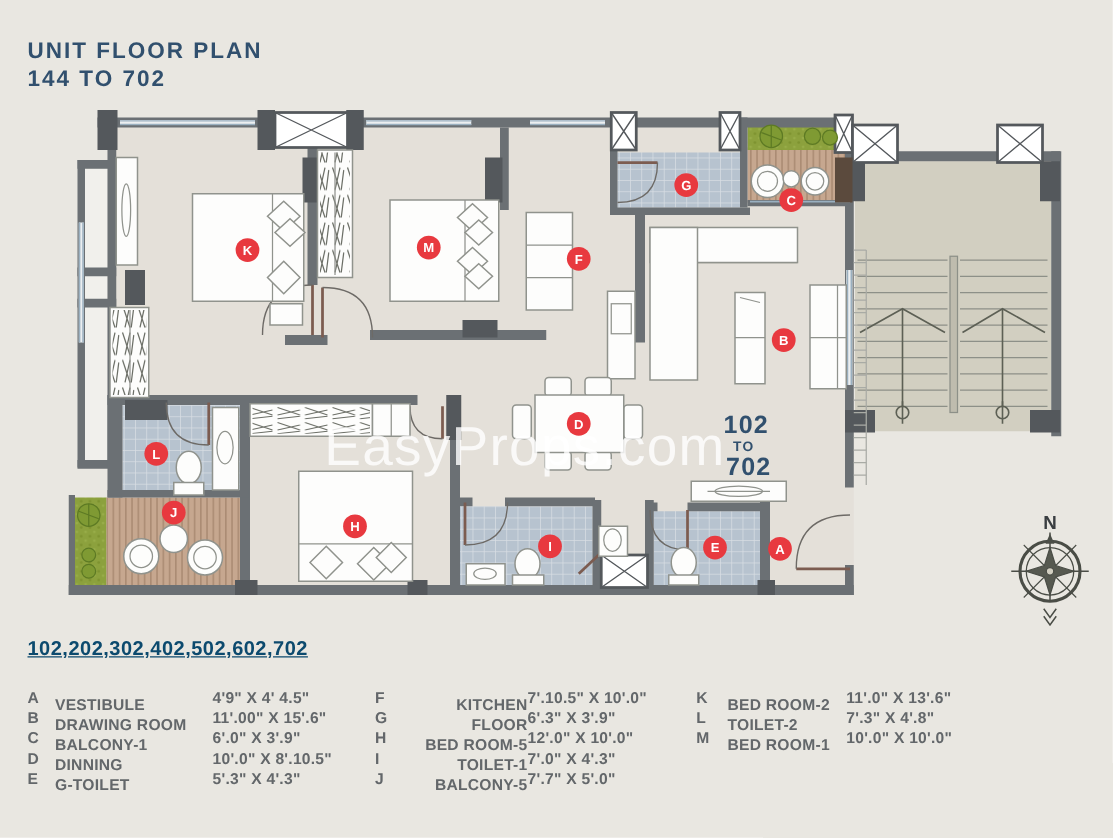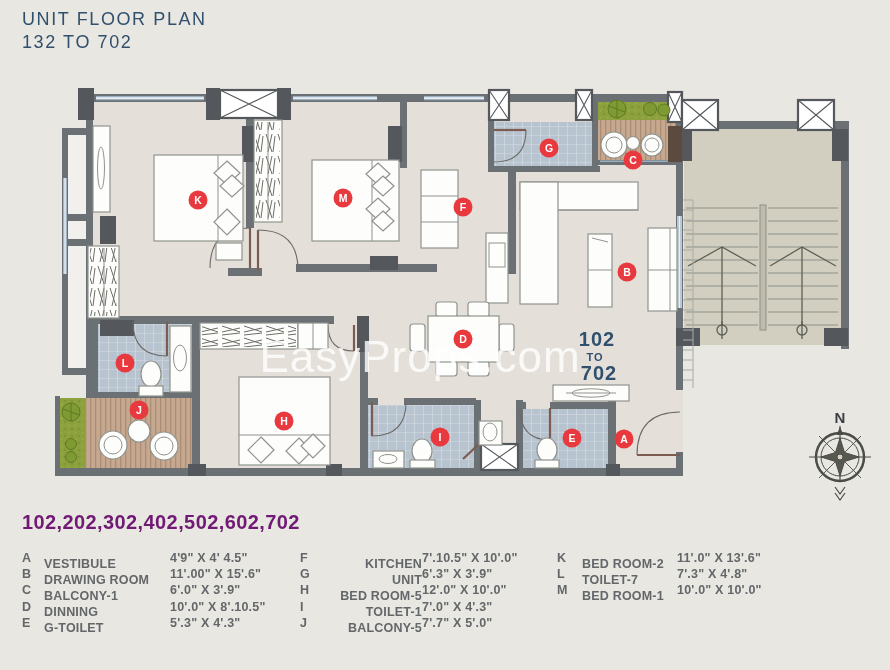--- a/index.html
+++ b/index.html
@@ -2,22 +2,22 @@
 <html><head>
 <meta charset="utf-8">
 <style>
   html,body { margin:0; padding:0; }
   .page {
     position:relative; width:890px; height:670px;
     background:#e9e7e1; overflow:hidden;
     font-family:"Liberation Sans", sans-serif;
   }
   .title {
-    position:absolute; top:8px; left:22px;
-    color:#31506e; font-size:18px; font-weight:normal;
+    position:absolute; top:29px; left:22px;
+    color:#31506e; font-size:18px; font-weight:bold;
     letter-spacing:1.6px; line-height:23px; white-space:pre;
   }
   svg.plan { position:absolute; top:0; left:0; }
 
   
   .marker-t { font:bold 10.5px "Liberation Sans", sans-serif; fill:#ffffff; text-anchor:middle; }
   .mc { fill:#e8393f; }
   .unit-big  { font:bold 20px "Liberation Sans", sans-serif; fill:#31506e; text-anchor:middle; letter-spacing:1px; }
   .unit-small{ font:bold 11px "Liberation Sans", sans-serif; fill:#31506e; text-anchor:middle; letter-spacing:1px; }
   .wm { font:44px "Liberation Sans", sans-serif; fill:rgba(255,255,255,0.80); text-anchor:middle; letter-spacing:1px; }
@@ -30,41 +30,41 @@
   .arc   { stroke:#6d6a66; stroke-width:1.1; fill:none; }
   .leaf  { stroke:#7c5c50; stroke-width:2.2; }
   .xbox  { fill:#ffffff; stroke:#54585c; stroke-width:2.2; }
   .xline { stroke:#54585c; stroke-width:1.1; }
   .stepln{ stroke:#8d9088; stroke-width:1; }
   .stair { stroke:#5d6055; stroke-width:1.3; fill:none; }
 
   
   .legend-header {
     position:absolute; left:22px; top:511px;
-    font-size:20px; font-weight:bold; color:#701a75; letter-spacing:0.4px;
+    font-size:16px; font-weight:bold; color:#0c4a6e; letter-spacing:0.4px;text-decoration:underline;
   }
   .lcol { position:absolute; top:550px; }
   #lcol1 { left:22px; }  #lcol2 { left:300px; } #lcol3 { left:557px; }
   .lrow {
     display:flex; height:16.2px; align-items:center;
     font-size:12.5px; font-weight:bold; color:#63676a;
     white-space:nowrap; letter-spacing:0.2px;
   }
   .lkey  { width:22px; }
   .lname { width:126px;margin-top:11px; }
   #lcol2 .lkey, #lcol3 .lkey { width:25px; }
   #lcol2 .lname { width:97px;text-align:right; }
   #lcol3 .lname { width:95px; }
 </style>
 </head>
 <body>
 
 <div class="page">
 
-  <div class="title"><span>UNIT FLOOR PLAN</span><br><span>132 TO 702</span></div>
+  <div class="title"><span>UNIT FLOOR PLAN</span><br><span>144 TO 702</span></div>
 
   <svg class="plan" width="890" height="505" viewBox="0 0 890 505">
     <defs>
       <pattern id="tile" width="9" height="9" patternUnits="userSpaceOnUse">
         <rect width="9" height="9" fill="#b7c3cf"></rect>
         <path d="M9 0H0V9" stroke="#d8dee4" fill="none" stroke-width="1.2"></path>
       </pattern>
       <pattern id="wood" width="5" height="5" patternUnits="userSpaceOnUse">
         <rect width="5" height="5" fill="#c6a78f"></rect>
         <rect width="1.3" height="5" fill="#ab8c74"></rect>
@@ -492,21 +492,21 @@
   </div>
 
   <div class="lcol" id="lcol2">
     <div class="lrow">
         <span class="lkey">F</span>
         <span class="lname">KITCHEN</span>
         <span class="lsize">7'.10.5" X 10'.0"</span>
       </div>
     <div class="lrow">
         <span class="lkey">G</span>
-        <span class="lname">UNIT</span>
+        <span class="lname">FLOOR</span>
         <span class="lsize">6'.3" X 3'.9"</span>
       </div>
     <div class="lrow">
         <span class="lkey">H</span>
         <span class="lname">BED ROOM-5</span>
         <span class="lsize">12'.0" X 10'.0"</span>
       </div>
     <div class="lrow">
         <span class="lkey">I</span>
         <span class="lname">TOILET-1</span>
@@ -520,21 +520,21 @@
   </div>
 
   <div class="lcol" id="lcol3">
     <div class="lrow">
         <span class="lkey">K</span>
         <span class="lname">BED ROOM-2</span>
         <span class="lsize">11'.0" X 13'.6"</span>
       </div>
     <div class="lrow">
         <span class="lkey">L</span>
-        <span class="lname">TOILET-7</span>
+        <span class="lname">TOILET-2</span>
         <span class="lsize">7'.3" X 4'.8"</span>
       </div>
     <div class="lrow">
         <span class="lkey">M</span>
         <span class="lname">BED ROOM-1</span>
         <span class="lsize">10'.0" X 10'.0"</span>
       </div>
   </div>
 
 </div>

